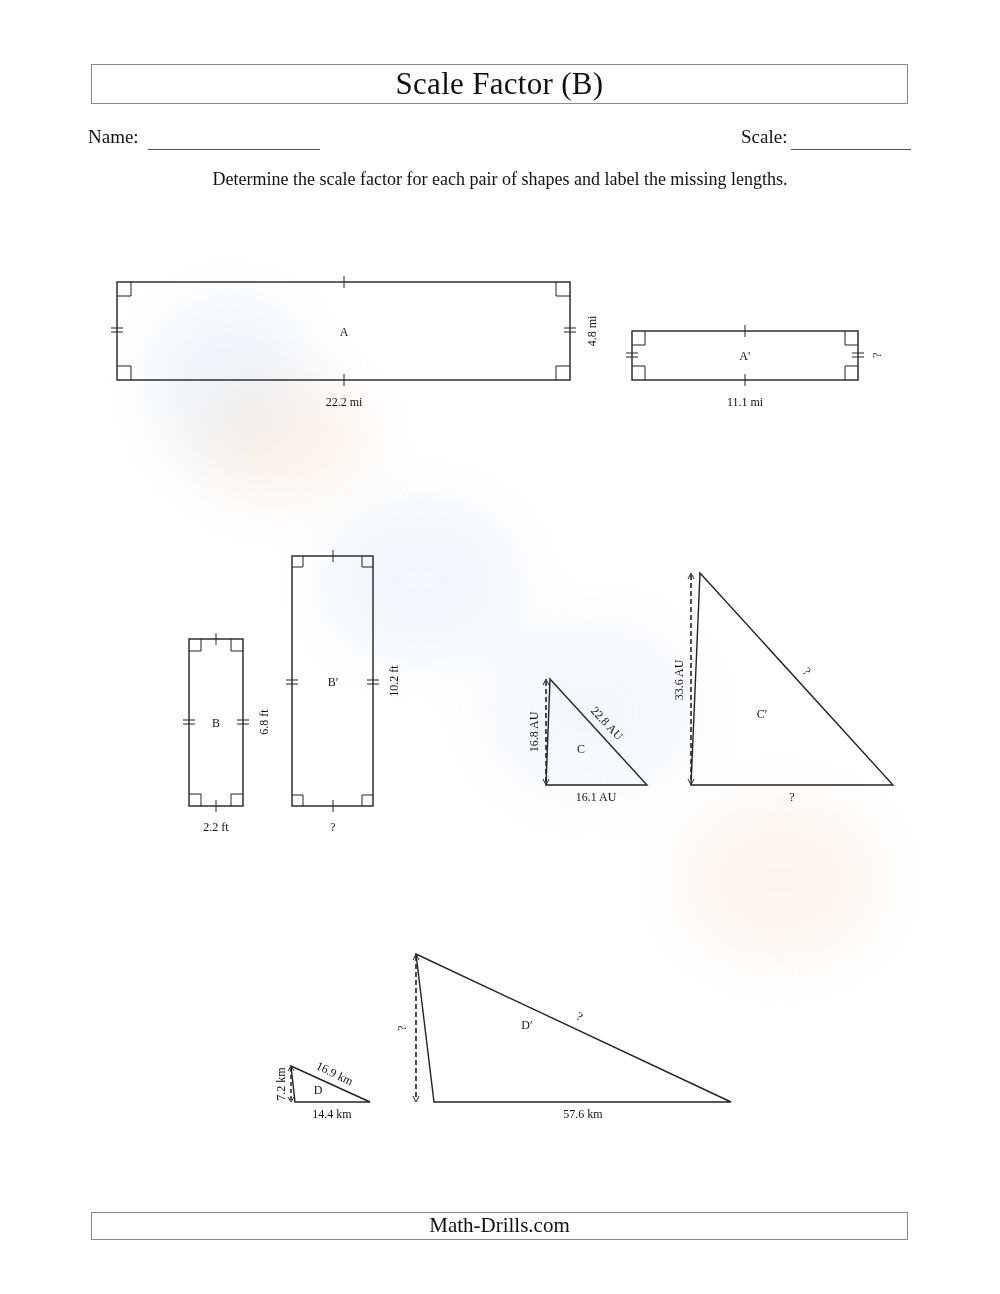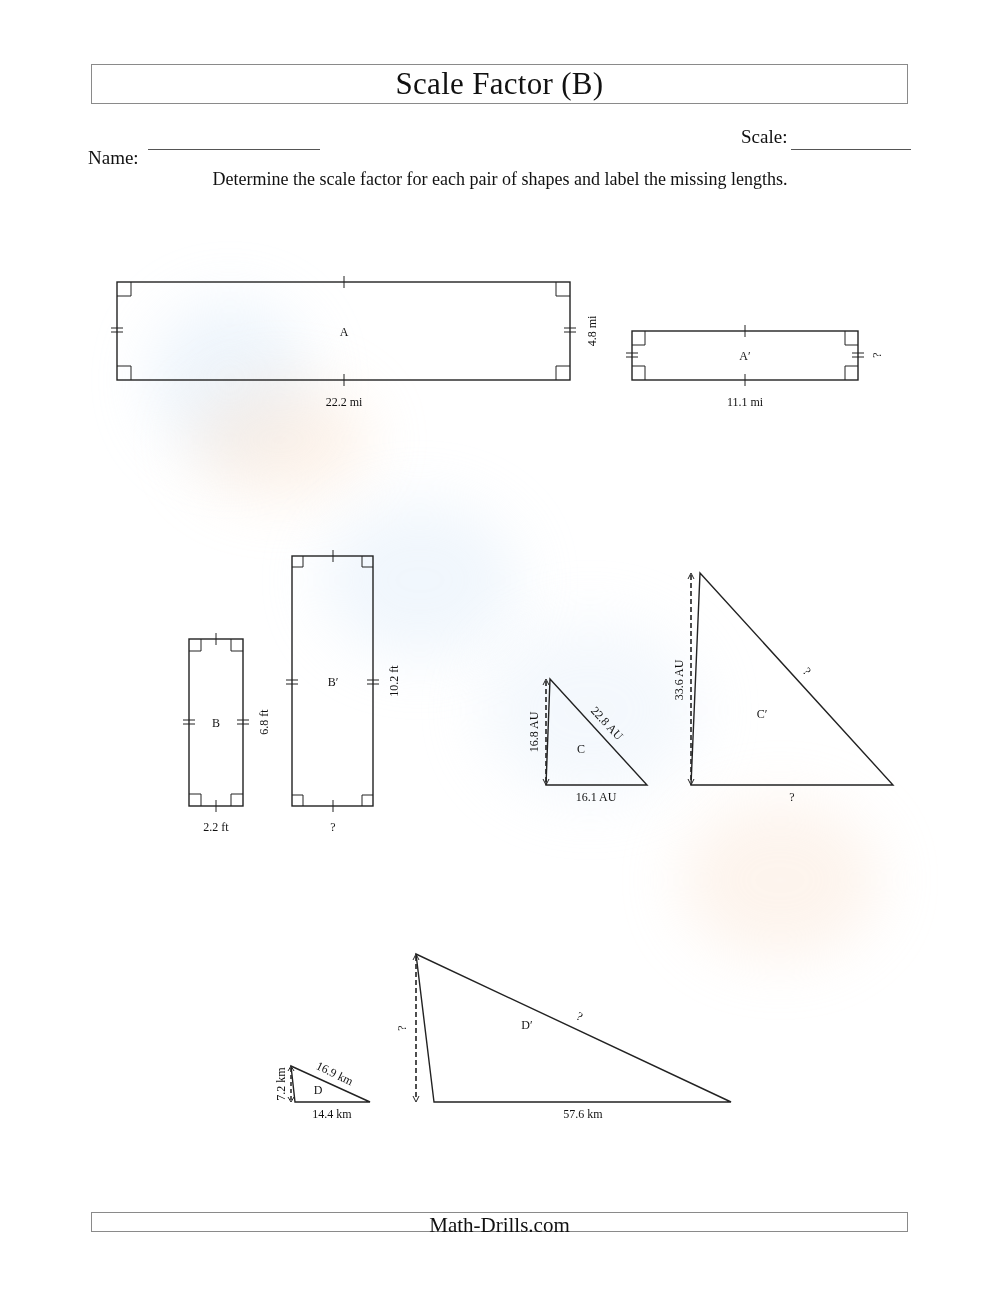--- a/index.html
+++ b/index.html
@@ -1,26 +1,26 @@
 <!DOCTYPE html>
 <html><head>
 <meta charset="utf-8">
 <style>
   html, body { margin: 0; padding: 0; background: #ffffff; }
   body { width: 1000px; height: 1294px; position: relative; overflow: hidden;
          font-family: "Liberation Serif", "DejaVu Serif", serif; color: #111; }
   .title-box { position: absolute; left: 91px; top: 64px; width: 817px; height: 40px;
                border: 1.5px solid #8a8a8a; box-sizing: border-box; text-align: center; }
   .title-text { font-size: 31px; line-height: 38px; letter-spacing: 0.3px; }
-  .name-label { position: absolute; left: 88px; top: 126px; font-size: 19px; margin-top: 21px; }
+  .name-label { position: absolute; left: 88px; top: 126px; font-size: 19px; }
   .name-line { position: absolute; left: 148px; top: 149px; width: 172px; border-top: 1px solid #555; }
   .date-label { position: absolute; left: 741px; top: 126px; font-size: 19px; }
   .date-line { position: absolute; left: 791px; top: 149px; width: 120px; border-top: 1px solid #555; }
   .instructions { position: absolute; left: 0; top: 169px; width: 1000px; text-align: center; font-size: 18px; }
-  .footer-box { position: absolute; left: 91px; top: 1212px; width: 817px; height: 20px;
+  .footer-box { position: absolute; left: 91px; top: 1212px; width: 817px; height: 28px;
                 border: 1.5px solid #8a8a8a; box-sizing: border-box; text-align: center; }
   .footer-text { font-size: 21px; line-height: 24px; }
   svg.drawing { position: absolute; left: 0; top: 0; }
   svg text { font-family: "Liberation Serif", "DejaVu Serif", serif; fill: #111; }
   .watermark { position: absolute; border-radius: 50%; filter: blur(30px); opacity: 0.35; }
 </style>
 </head>
 <body>
 
 <div class="watermark" style="left:150px;top:300px;width:160px;height:160px;background:#cfe3f7;"></div>

